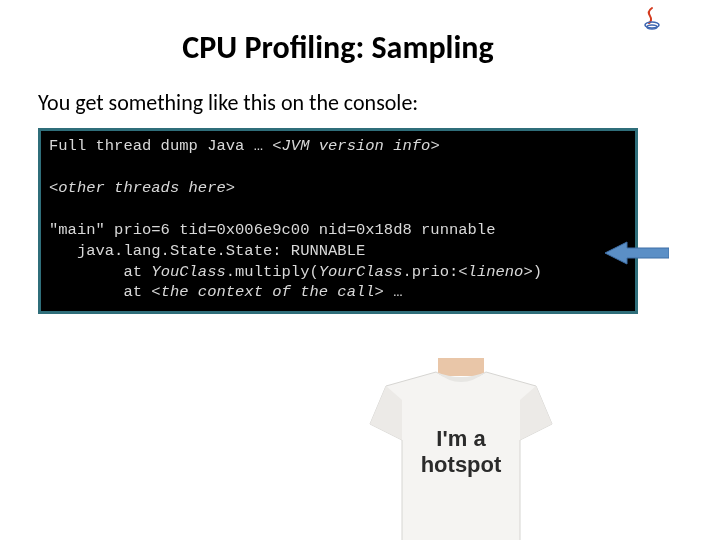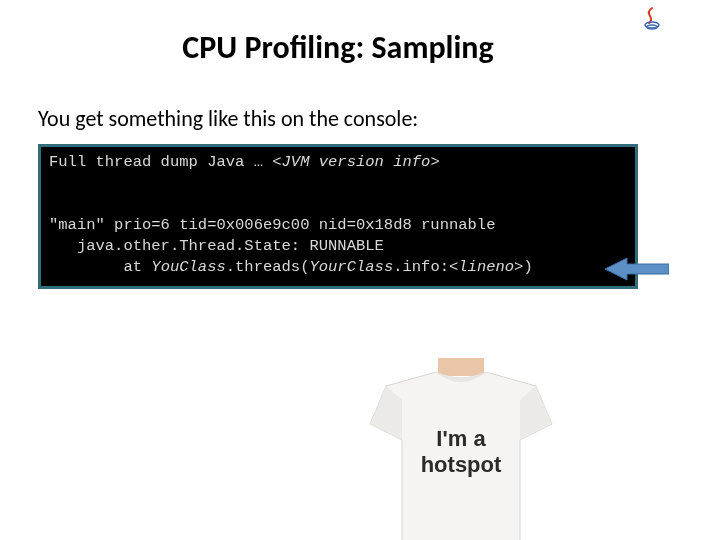--- a/index.html
+++ b/index.html
@@ -21,21 +21,20 @@
     font-size: 32px;
     font-weight: 700;
     text-align: center;
     padding-top: 28px;
     padding-bottom: 22px;
   }
   .subtitle {
     font-size: 22px;
     padding-left: 38px;
     padding-bottom: 12px;
-    margin-top: 16px;
   }
   .console {
     margin: 0 38px 0 38px;
     background: #000000;
     border: 3px solid #2f6e7a;
     padding: 5px 8px 8px 8px;
     font-family: Consolas, Menlo, "Courier New", monospace;
     font-size: 15.5px;
     line-height: 1.35;
     color: #d8d8d8;
@@ -86,24 +85,26 @@
     </svg>
   </div>
 
   <div class="title">CPU Profiling: Sampling</div>
 
   <div class="subtitle">You get something like this on the console:</div>
 
   <div class="console">
     <div class="line"><span>Full thread dump Java … </span><em>&lt;JVM version info&gt;</em></div>
     <div class="line">&nbsp;</div>
+    <div class="line"><em>&lt;other threads here&gt;</em></div>
     <div class="line">&nbsp;</div>
     <div class="line">"main" prio=6 tid=0x006e9c00 nid=0x18d8 runnable</div>
-    <div class="line">   java.other.Thread.State: RUNNABLE</div>
-    <div class="line"><span>        at </span><em>YouClass</em><span>.threads(</span><em>YourClass</em><span>.info:</span><em>&lt;lineno&gt;</em><span>)</span></div>
+    <div class="line">   java.lang.State.State: RUNNABLE</div>
+    <div class="line"><span>        at </span><em>YouClass</em><span>.multiply(</span><em>YourClass</em><span>.prio:</span><em>&lt;lineno&gt;</em><span>)</span></div>
+    <div class="line"><span>        at </span><em>&lt;the context of the call&gt;</em><span> …</span></div>
 
     <div class="arrow-wrap">
       <svg viewBox="0 0 64 28">
         <polygon points="0,14 22,3 22,9 64,9 64,19 22,19 22,25" fill="#5b8fc6" stroke="#3f6fa6" stroke-width="1"></polygon>
       </svg>
     </div>
   </div>
 
   <div class="tshirt">
     <svg viewBox="0 0 222 200">

